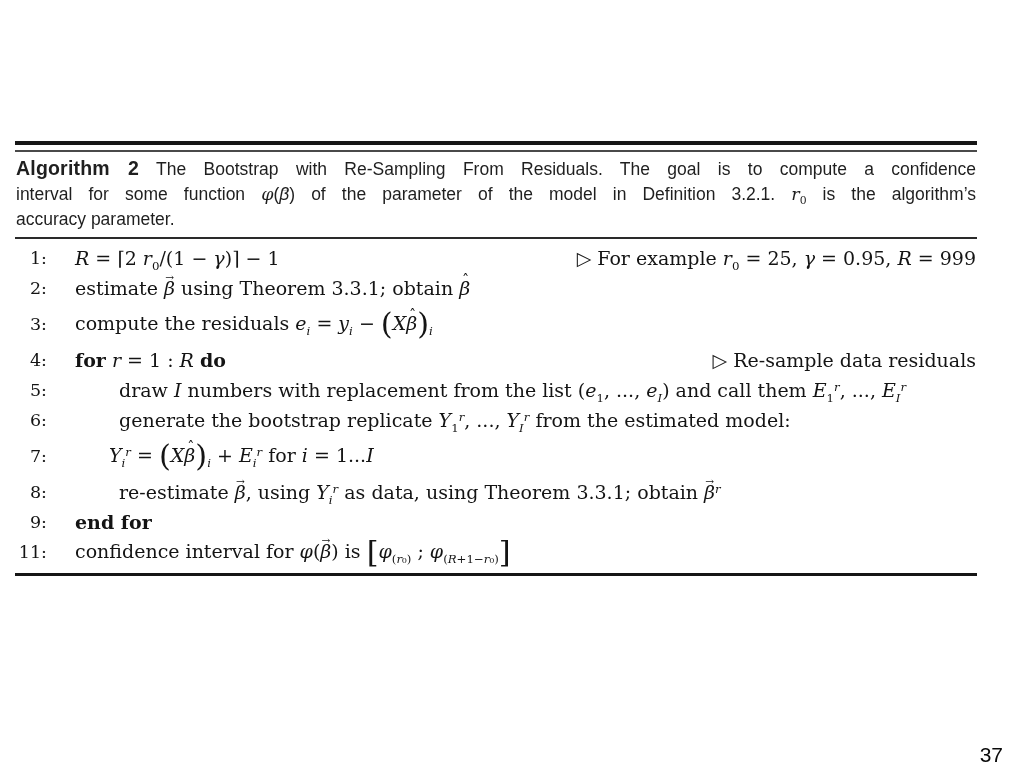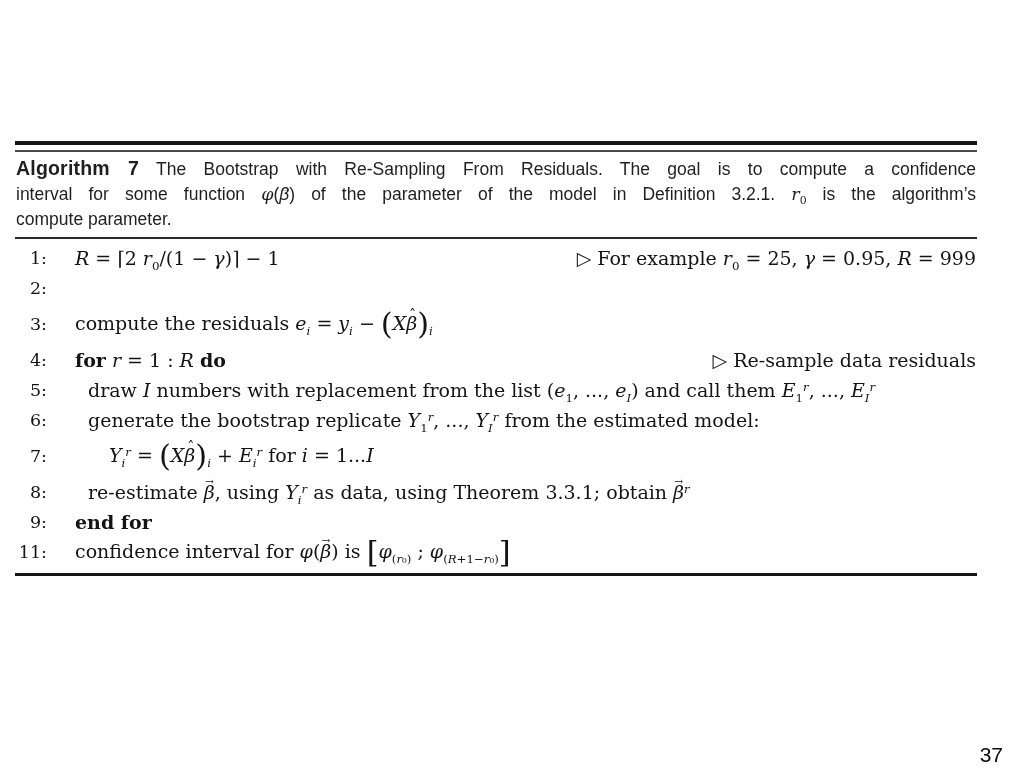--- a/index.html
+++ b/index.html
@@ -21,21 +21,21 @@
   .caption i, .caption sub { font-family: "DejaVu Serif", "DejaVu Sans", serif; }
 
   .algo-body {
     font-family: "DejaVu Serif", "DejaVu Sans", serif;
     font-size: 19px; padding: 4px 0 6px 0; color: #141414;
   }
   .line { display: flex; align-items: center; height: 30px; white-space: nowrap; }
   .line.big { height: 42px; }
   .num { flex: none; width: 32px; text-align: right; font-size: 17.5px; }
   .content.indent0 { margin-left: 28px; }
-  .content.indent1 { margin-left: 41px; }
+  .content.indent1 { margin-left: 72px; }
   .content.indent2 { margin-left: 62px; }
   .comment { margin-left: auto; padding-right: 1px; }
 
   i { font-style: italic; }
   b { font-weight: bold; }
   sub, sup { font-size: 0.62em; line-height: 0; }
   sub { vertical-align: -0.4em; }
   sup { vertical-align: 0.55em; }
   .bigp { font-size: 1.6em; line-height: 1; vertical-align: -0.12em; font-family: "DejaVu Serif", serif; font-weight: 400; }
   .vec, .hat { position: relative; display: inline-block; font-style: italic; }
@@ -49,33 +49,34 @@
   }
   .page-num { position: absolute; right: 21px; top: 743px; font-size: 21px; color: #0a0a0a; }
 </style>
 </head>
 <body>
 
 <div class="algorithm">
   <div class="rule-thick"></div>
   <div class="rule-thin"></div>
   <div class="caption">
-    <div class="jline"><b>Algorithm 7</b> The Bootstrap with Re-Sampling From Residuals.  The goal is to compute a confidence</div>
+    <div class="jline"><b>Algorithm 2</b> The Bootstrap with Re-Sampling From Residuals.  The goal is to compute a confidence</div>
     <div class="jline">interval for some function <i>φ</i>(<span class="vec">β</span>) of the parameter of the model in Definition 3.2.1.  <i>r</i><sub>0</sub> is the algorithm’s</div>
-    <div>compute parameter.</div>
+    <div>accuracy parameter.</div>
   </div>
   <div class="rule-mid"></div>
   <div class="algo-body">
       <div class="line">
     <span class="num">1:</span>
     <span class="content indent0"><i>R</i> = ⌈2 <i>r</i><sub>0</sub>/(1 − <i>γ</i>)⌉ − 1</span>
     <span class="comment">▷ For example <i>r</i><sub>0</sub> = 25, <i>γ</i> = 0.95, <i>R</i> = 999</span>
   </div>
       <div class="line">
     <span class="num">2:</span>
+    <span class="content indent0">estimate <span class="vec">β</span> using Theorem 3.3.1; obtain <span class="hat">β</span></span>
 
   </div>
       <div class="line big">
     <span class="num">3:</span>
     <span class="content indent0">compute the residuals <i>e</i><sub><i>i</i></sub> = <i>y</i><sub><i>i</i></sub> − <span class="bigp">(</span><i>X</i><span class="hat">β</span><span class="bigp">)</span><sub><i>i</i></sub></span>
 
   </div>
       <div class="line">
     <span class="num">4:</span>
     <span class="content indent0"><b>for</b> <i>r</i> = 1 : <i>R</i> <b>do</b></span>

